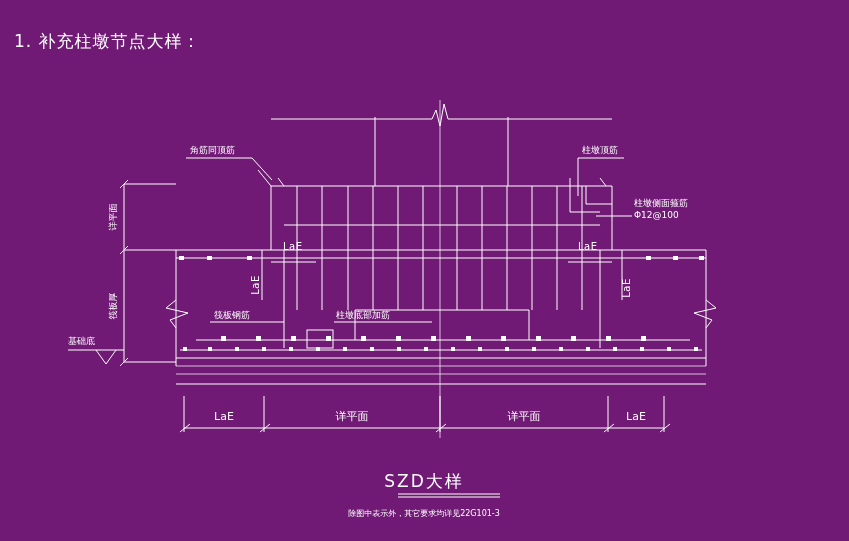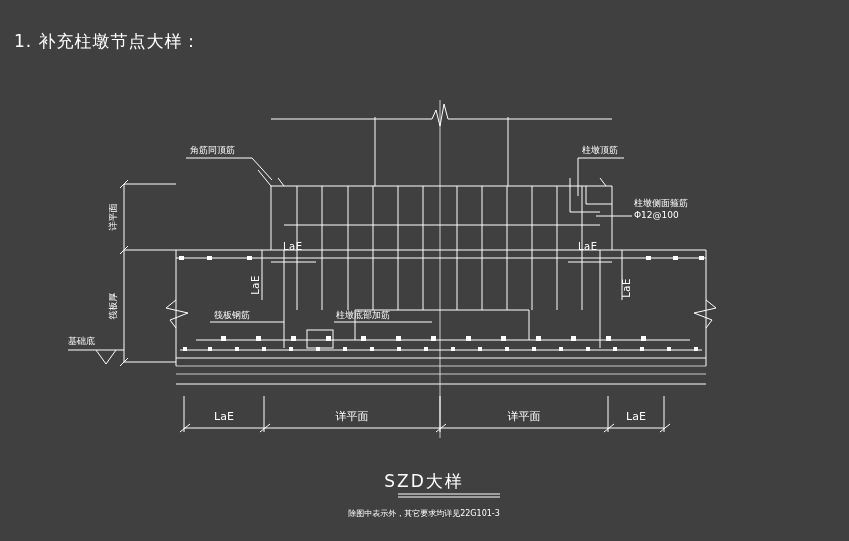--- a/index.html
+++ b/index.html
@@ -11,21 +11,21 @@
     width: 849px;
     height: 541px;
     overflow: hidden;
     font-family: "DejaVu Sans", "Liberation Sans", sans-serif;
     color: #ffffff;
   }
   #app {
     position: relative;
     width: 849px;
     height: 541px;
-    background: #404040;
+    background: #701a75;
   }
   #heading {
     position: absolute;
     left: 14px;
     top: 30px;
     font-size: 17px;
     letter-spacing: 1px;
     color: #ffffff;
     white-space: nowrap;
     font-family: "DejaVu Sans", "Liberation Sans", sans-serif;

